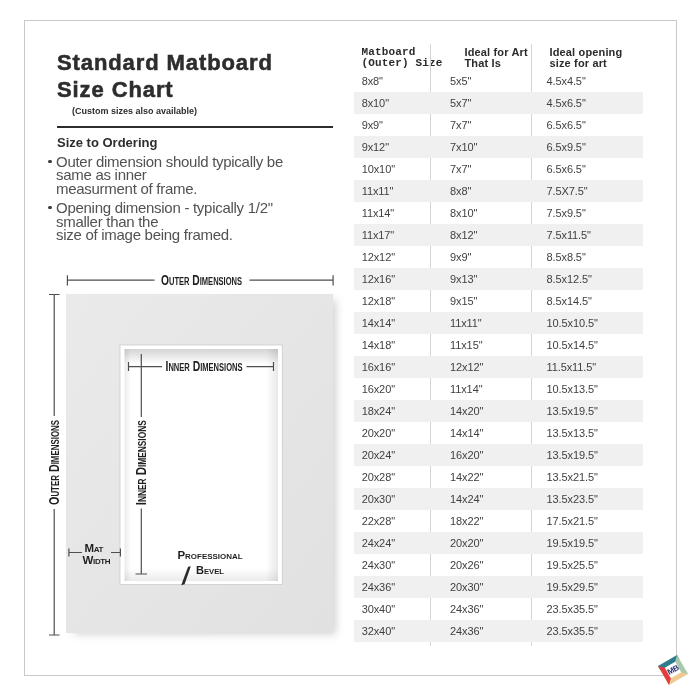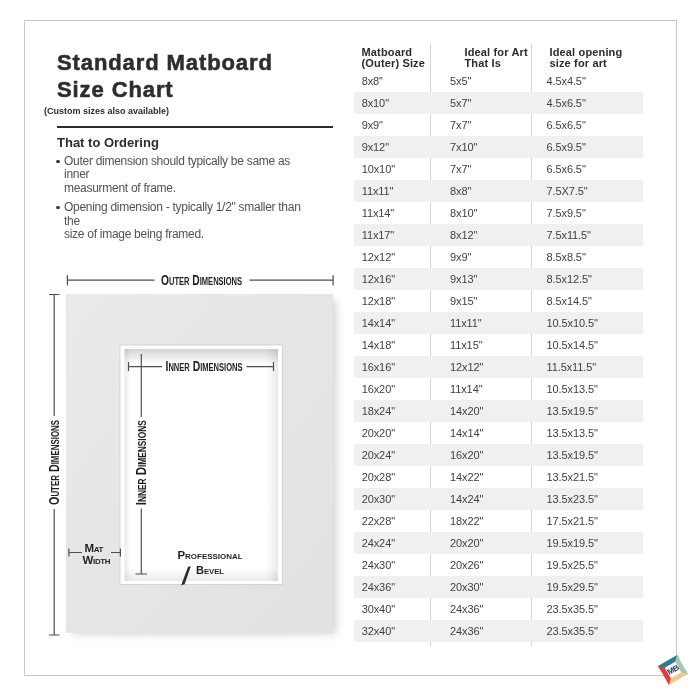--- a/index.html
+++ b/index.html
@@ -1,22 +1,22 @@
 <!DOCTYPE html>
 <html><head>
 <meta charset="utf-8">
 <style>
 html,body{margin:0;padding:0;}
 body{width:700px;height:700px;background:#ffffff;font-family:"Liberation Sans",sans-serif;position:relative;overflow:hidden;}
 .frame{position:absolute;left:24px;top:20px;width:651px;height:654px;border:1px solid #c9c9c9;}
 .title{position:absolute;left:57px;top:50px;font-size:22px;font-weight:bold;color:#2d2d2d;line-height:26.5px;letter-spacing:0.9px;-webkit-text-stroke:0.55px #2d2d2d;}
-.subtitle{position:absolute;left:44px;top:106px;font-size:9px;font-weight:bold;color:#2d2d2d;letter-spacing:0px;}
+.subtitle{position:absolute;left:72px;top:106px;font-size:9px;font-weight:bold;color:#2d2d2d;letter-spacing:0px;}
 .divider{position:absolute;left:57px;top:126px;width:276px;height:2px;background:#2d2d2d;}
 .keys{position:absolute;left:57px;top:135px;font-size:13px;font-weight:bold;color:#2d2d2d;}
-.bullets{position:absolute;left:56px;top:155px;width:245px;font-size:12px;color:#525252;line-height:13.3px;letter-spacing:-0.28px;}
+.bullets{position:absolute;left:48px;top:155px;width:245px;font-size:15px;color:#525252;line-height:13.3px;letter-spacing:-0.28px;}
 .bullets .item{margin-bottom:6.5px;position:relative;padding-left:8px;}
 .bullets .item:before{content:"";position:absolute;left:0;top:4.5px;width:3.5px;height:3.5px;border-radius:50%;background:#3a3a3a;}
 
 .thead{position:absolute;left:361.5px;top:47.3px;font-size:11px;font-weight:bold;color:#2b2b2b;line-height:10.5px;letter-spacing:0.15px;}
 .thead span{position:absolute;top:0;white-space:nowrap;display:block;}
 .sep{position:absolute;top:44px;width:1.4px;height:602px;background:#d5d5d5;}
 .tbody{position:absolute;left:354px;top:70px;width:288.5px;}
 .row{position:relative;height:22px;font-size:11px;color:#3f3f3f;letter-spacing:-0.1px;line-height:22px;}
 .row span{position:absolute;top:0;white-space:nowrap;}
 .row.alt{background:#f0f0f0;}
@@ -31,29 +31,29 @@
 <body>
 
 <div class="frame"></div>
 
 <div class="title">Standard Matboard<br>Size Chart</div>
 
 <div class="subtitle">(Custom sizes also available)</div>
 
 <div class="divider"></div>
 
-<div class="keys">That to Ordering</div>
+<div class="keys">Size to Ordering</div>
 
 <div class="bullets">
 <div class="item">Outer dimension should typically be same as inner<br>measurment of frame.</div>
 <div class="item">Opening dimension - typically 1/2" smaller than the<br>size of image being framed.</div>
 </div>
 
 <div class="thead">
-<span style="left:0px;">Matboard<br>(Outer) Size</span>
+<span style="left:0px;font-family:Liberation Mono, monospace;">Matboard<br>(Outer) Size</span>
 <span style="left:103px;">Ideal for Art<br>That Is</span>
 <span style="left:188px;">Ideal opening<br>size for art</span>
 </div>
 
 <div class="sep" style="left:429.7px;"></div>
 
 <div class="sep" style="left:530.8px;"></div>
 
 <div class="tbody">
 

